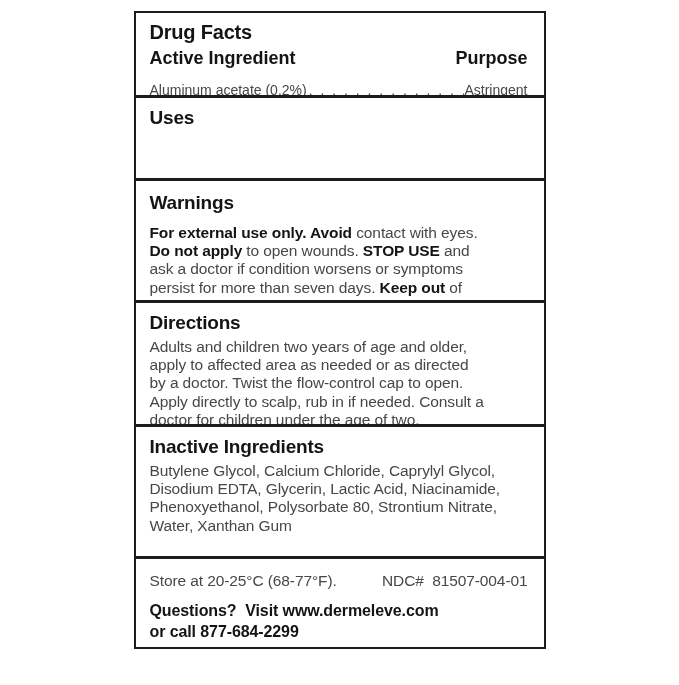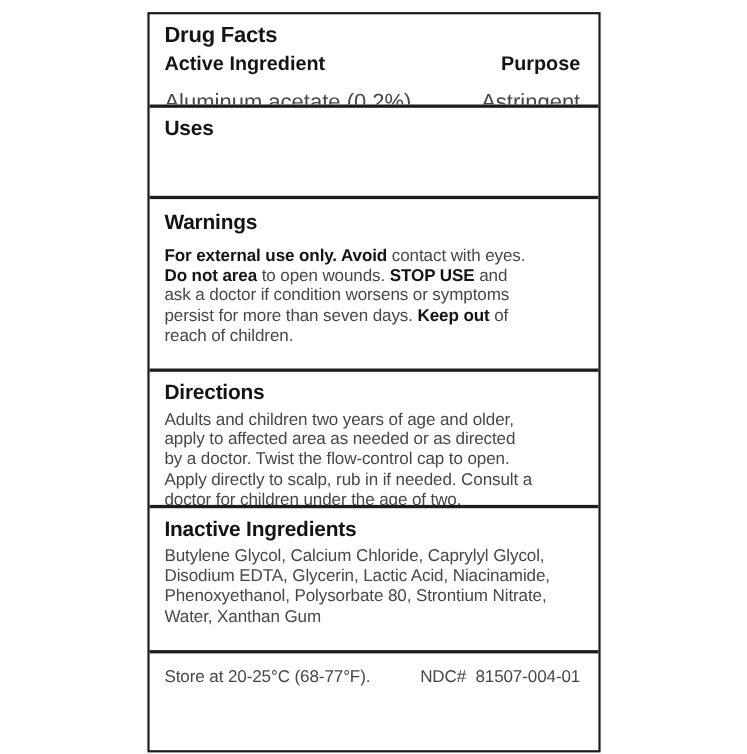--- a/index.html
+++ b/index.html
@@ -23,21 +23,21 @@
     background: #fff;
   }
   .sec {
     padding: 0 16px 0 14px;
     overflow: hidden;
   }
   .sec + .sec { border-top: 3px solid var(--c-border); }
 
   .sec-header    { height: 82px;  padding-top: 8px; }
   .sec-uses      { height: 83px;  padding-top: 9px; }
-  .sec-warnings  { height: 157px; padding-top: 11px; }
+  .sec-warnings  { height: 122px; padding-top: 11px; }
   .sec-directions{ height: 124px; padding-top: 9px; }
   .sec-inactive  { height: 132px; padding-top: 9px; }
   .sec-footer    { height: 91px;  padding-top: 13px; }
 
   h1 {
     font-size: 20px; font-weight: 700; color: var(--c-head);
     margin: 0 0 4px; letter-spacing: -0.2px; line-height: 1.15;
   }
   h2 {
     font-size: 19px; font-weight: 700; color: var(--c-head);
@@ -45,21 +45,21 @@
   }
   .sec-warnings h2 { margin-bottom: 9px; }
 
   .heads-row {
     display: flex; justify-content: space-between;
     font-size: 18px; font-weight: 700; color: var(--c-head);
     margin-bottom: 13px; line-height: 1.15;
   }
   .vals-row {
     display: flex; align-items: baseline;
-    font-size: 20px; color: var(--c-body); line-height: 1.15;
+    font-size: 14px; color: var(--c-body); line-height: 1.15;
   }
   .leader {
     flex: 1; overflow: hidden; white-space: nowrap;
     letter-spacing: 2px; padding: 0 2px; color: var(--c-body);
   }
   .body-text {
     font-size: 15.5px; line-height: 1.18; color: var(--c-body);
     margin: 0; white-space: pre-line; letter-spacing: -0.1px;
   }
   .seg-bold { font-weight: 700; color: var(--c-head); }
@@ -92,21 +92,21 @@
       </div>
     </section>
 
     <section class="sec sec-uses">
       <h2>Uses</h2>
     </section>
 
     <section class="sec sec-warnings">
       <h2>Warnings</h2>
       <p class="body-text"><span class="seg-bold">For external use only. Avoid</span><span> contact with eyes.
-</span><span class="seg-bold">Do not area</span><span> to open wounds. </span><span class="seg-bold">STOP USE</span><span> and
+</span><span class="seg-bold">Do not apply</span><span> to open wounds. </span><span class="seg-bold">STOP USE</span><span> and
 ask a doctor if condition worsens or symptoms
 persist for more than seven days. </span><span class="seg-bold">Keep out</span><span> of
 reach of children.</span></p>
     </section>
 
     <section class="sec sec-directions">
       <h2>Directions</h2>
       <p class="body-text">Adults and children two years of age and older,
 apply to affected area as needed or as directed
 by a doctor. Twist the flow-control cap to open.
@@ -120,16 +120,18 @@
 Disodium EDTA, Glycerin, Lactic Acid, Niacinamide,
 Phenoxyethanol, Polysorbate 80, Strontium Nitrate,
 Water, Xanthan Gum</p>
     </section>
 
     <section class="sec sec-footer">
       <div class="footer-row body-text">
         <span>Store at 20-25°C (68-77°F).</span>
         <span>NDC#&nbsp; 81507-004-01</span>
       </div>
+      <p class="questions">Questions?&nbsp; Visit www.dermeleve.com
+or call 877-684-2299</p>
     </section>
 
   </div>
 </div>
 
 </body></html>

